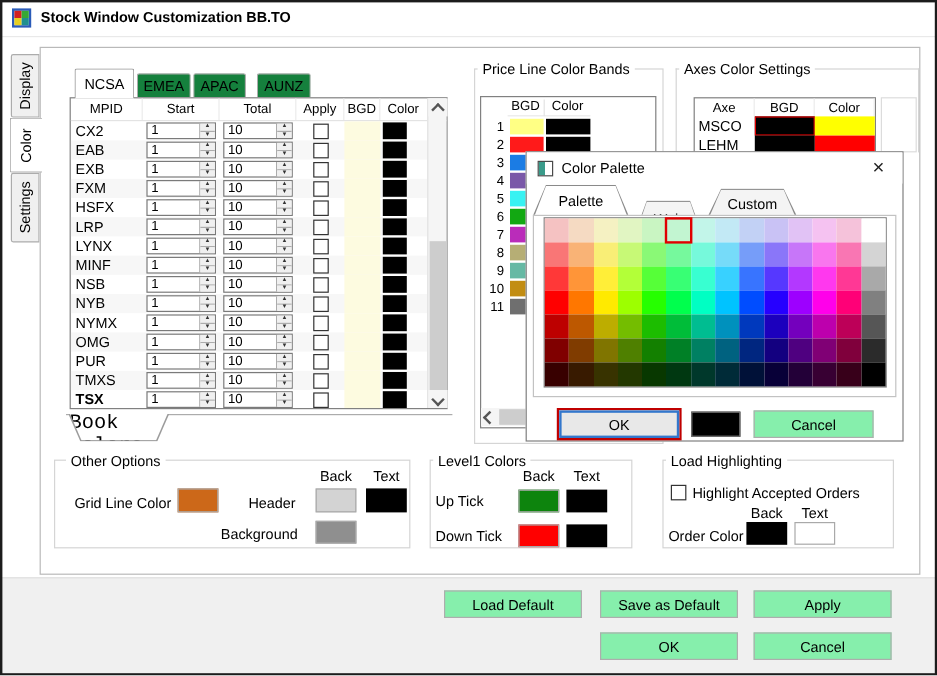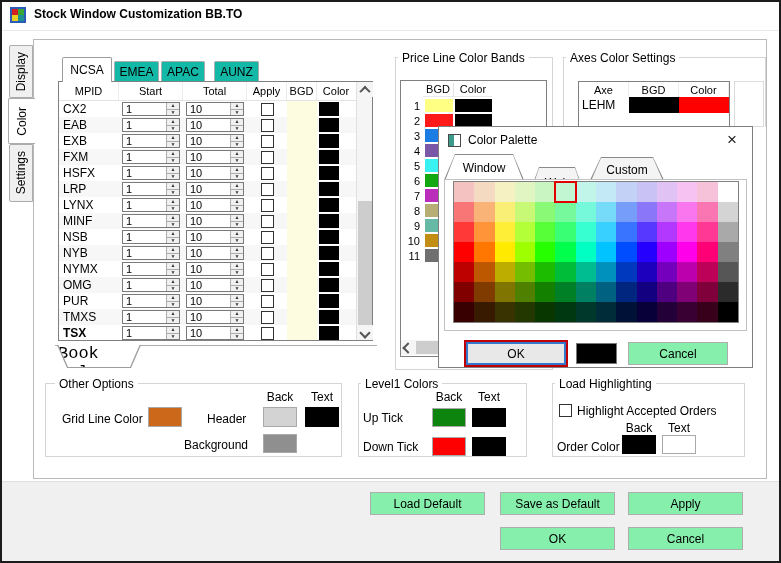--- a/index.html
+++ b/index.html
@@ -15,21 +15,21 @@
   .footer{position:absolute;left:0;top:481px;width:100%;height:82px;background:#f0f0f0;border-top:1px solid #dfdfdf;}
   .btn{position:absolute;background:#86efac;border:1px solid #adadad;font-size:12px;
        display:flex;align-items:center;justify-content:center;box-sizing:border-box;cursor:default;}
   
   .vtab{position:absolute;background:#f0f0f0;border:1px solid #acacac;box-sizing:border-box;
         display:flex;align-items:center;justify-content:center;border-radius:2px 0 0 2px;}
   .vtab.active{background:#fff;border-right:none;z-index:3;}
   .vtext{writing-mode:vertical-rl;transform:rotate(180deg);font-size:12px;white-space:nowrap;}
   .panel{position:absolute;left:33px;top:39px;width:734px;height:440px;background:#fff;border:1px solid #b9b9b9;box-sizing:border-box;}
   
-  .ttab{position:absolute;background:#14b8a6;border:1px solid #acacac;border-bottom:none;box-sizing:border-box;
+  .ttab{position:absolute;background:#15803d;border:1px solid #acacac;border-bottom:none;box-sizing:border-box;
         display:flex;align-items:center;justify-content:center;font-size:12px;border-radius:2px 2px 0 0;}
   .ttab.active{background:#fff;border-color:#9c9c9c;z-index:2;}
   
   .btable{position:absolute;left:58px;top:81px;width:315px;height:260px;border:1px solid #808080;background:#fff;box-sizing:border-box;display:flex;flex-direction:column;}
   .bhead{display:flex;height:18px;border-bottom:1px solid #e3e3e3;align-items:center;flex:0 0 18px;}
   .hcell{font-size:11px;text-align:center;overflow:hidden;white-space:nowrap;border-right:1px solid #ececec;height:100%;display:flex;align-items:center;justify-content:center;box-sizing:border-box;}
   .c0{width:60px;} .c1{width:64px;} .c2{width:64px;} .c3{width:40px;} .c4{width:30px;} .c5{width:38px;border-right:none;}
   .brows{flex:1;overflow:hidden;}
   .brow{display:flex;height:16px;align-items:center;}
   .brow:nth-child(even){background:#f7f7f7;}
@@ -664,20 +664,25 @@
   <div class="group" style="left:563px;top:57px;width:203px;height:70px;border-bottom:none;"></div>
   <span class="legend" style="left:566px;top:51px;">Axes Color Settings</span>
   <div class="atable">
     <div class="ahead" id="axes-headers">
         <div class="ahc">Axe</div>
         <div class="ahc">BGD</div>
         <div class="ahc">Color</div>
       </div>
     <div id="axes-rows">
         <div class="arow">
+          <div class="acell">MSCO</div>
+          <div class="abgd selected" style="background:#000000"></div>
+          <div class="acol" style="background:#ffff00"></div>
+        </div>
+        <div class="arow">
           <div class="acell">LEHM</div>
           <div class="abgd" style="background:#000000"></div>
           <div class="acol" style="background:#ff0000"></div>
         </div>
       </div>
   </div>
   <div class="abs" style="left:734px;top:81px;width:30px;height:46px;border:1px solid #dcdcdc;box-sizing:border-box;"></div>
 
   <div class="group" style="left:45px;top:383px;width:297px;height:74px;"></div>
   <span class="legend" style="left:55px;top:377px;">Other Options</span>
@@ -736,21 +741,21 @@
     </div>
 
   <div class="dialog">
     <div class="dlg-title">
       <div class="dlg-icon"></div>
       <span class="dlg-title-text">Color Palette</span>
       <span class="dlg-x">×</span>
     </div>
     <div class="trap active" style="left:5px;top:27px;width:80px;height:26px;">
       <div class="in">
-          <span>Window</span>
+          <span>Palette</span>
         </div>
     </div>
     <div class="trap" style="left:89px;top:40px;width:58px;height:30px;">
       <div class="in">
           <span>Web</span>
         </div>
     </div>
     <div class="trap" style="left:151px;top:30px;width:74px;height:23px;">
       <div class="in">
           <span>Custom</span>

